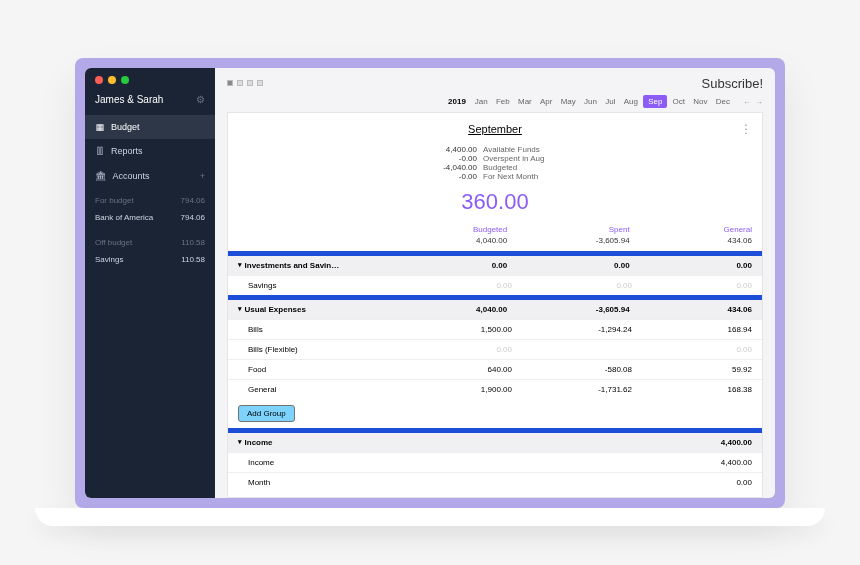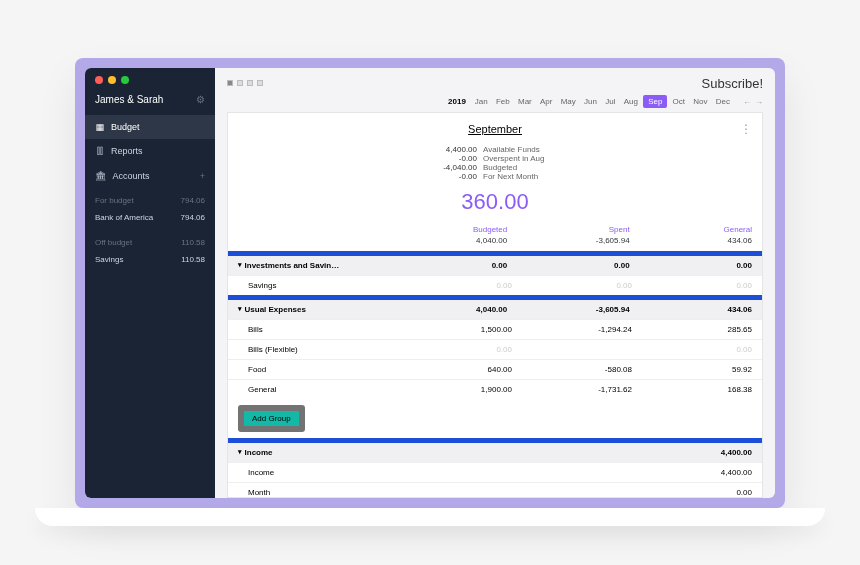--- a/index.html
+++ b/index.html
@@ -50,21 +50,21 @@
 .col-headers .col { flex: 1; text-align: right; }
 .col-values { padding: 0 10px 6px; }
 .col-values .col { color: #333; }
 .table-body { flex: 1; overflow-y: auto; font-size: 8px; }
 .group-row { display: flex; padding: 5px 10px; background: #f0f0f2; font-weight: 700; align-items: center; border-top: 5px solid #1d4ed8; }
 .cat-row { display: flex; padding: 5px 10px; align-items: center; border-top: 1px solid #eee; cursor: pointer; }
 .row-name { flex: 1.2; display: flex; align-items: center; gap: 3px; }
 .row-cell { flex: 1; text-align: right; }
 .row-dim { color: #ccc; }
 .triangle { font-size: 7px; }
-.add-group { margin: 6px 10px; font-size: 8px; padding: 3px 8px; border: 6px solid #737373; background: #14b8a6; border-radius: 3px; cursor: pointer; display: inline-block; }
+.add-group { margin: 6px 10px; font-size: 8px; padding: 3px 8px; border: 1px solid #737373; background: #7dd3fc; border-radius: 3px; cursor: pointer; display: inline-block; }
 .received-header { text-align: right; color: #8b5cf6; font-size: 8px; padding: 6px 10px 2px; }
 </style>
 </head>
 <body>
 
 <div class="laptop-frame">
   <div class="app-window">
 
     <div class="sidebar">
       <div class="titlebar-dots">
@@ -187,21 +187,21 @@
               <div class="row-cell row-dim">0.00</div>
             </div><div class="group-row">
               <div class="row-name"><span class="triangle">▾</span> Usual Expenses</div>
     <div class="row-cell">4,040.00</div>
               <div class="row-cell">-3,605.94</div>
               <div class="row-cell">434.06</div>
             </div><div class="cat-row">
               <div class="row-name" style="padding-left:10px;">Bills</div>
       <div class="row-cell ">1,500.00</div>
               <div class="row-cell ">-1,294.24</div>
-              <div class="row-cell ">285.65</div>
+              <div class="row-cell ">168.94</div>
             </div><div class="cat-row">
               <div class="row-name" style="padding-left:10px;">Bills (Flexible)</div>
       <div class="row-cell row-dim">0.00</div>
               <div class="row-cell row-dim"></div>
               <div class="row-cell row-dim">0.00</div>
             </div><div class="cat-row">
               <div class="row-name" style="padding-left:10px;">Food</div>
       <div class="row-cell ">640.00</div>
               <div class="row-cell ">-580.08</div>
               <div class="row-cell ">59.92</div>

